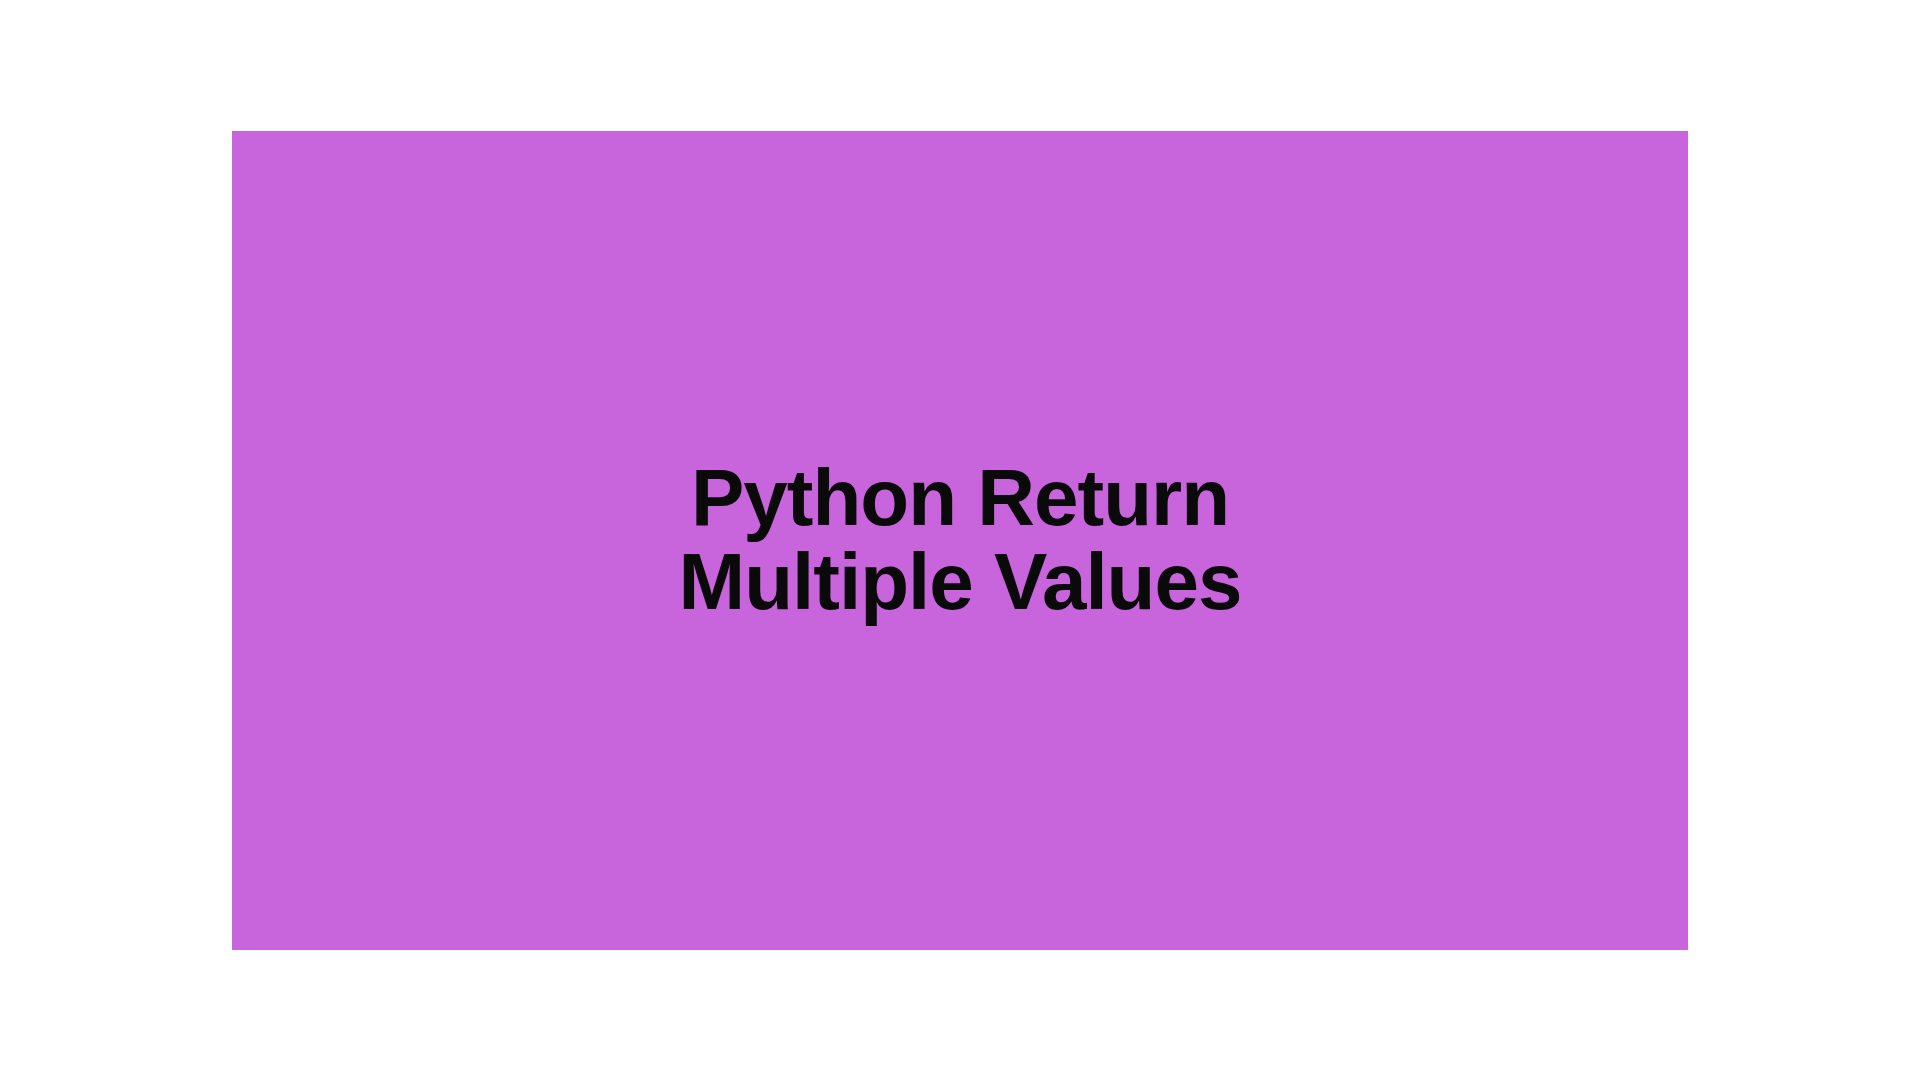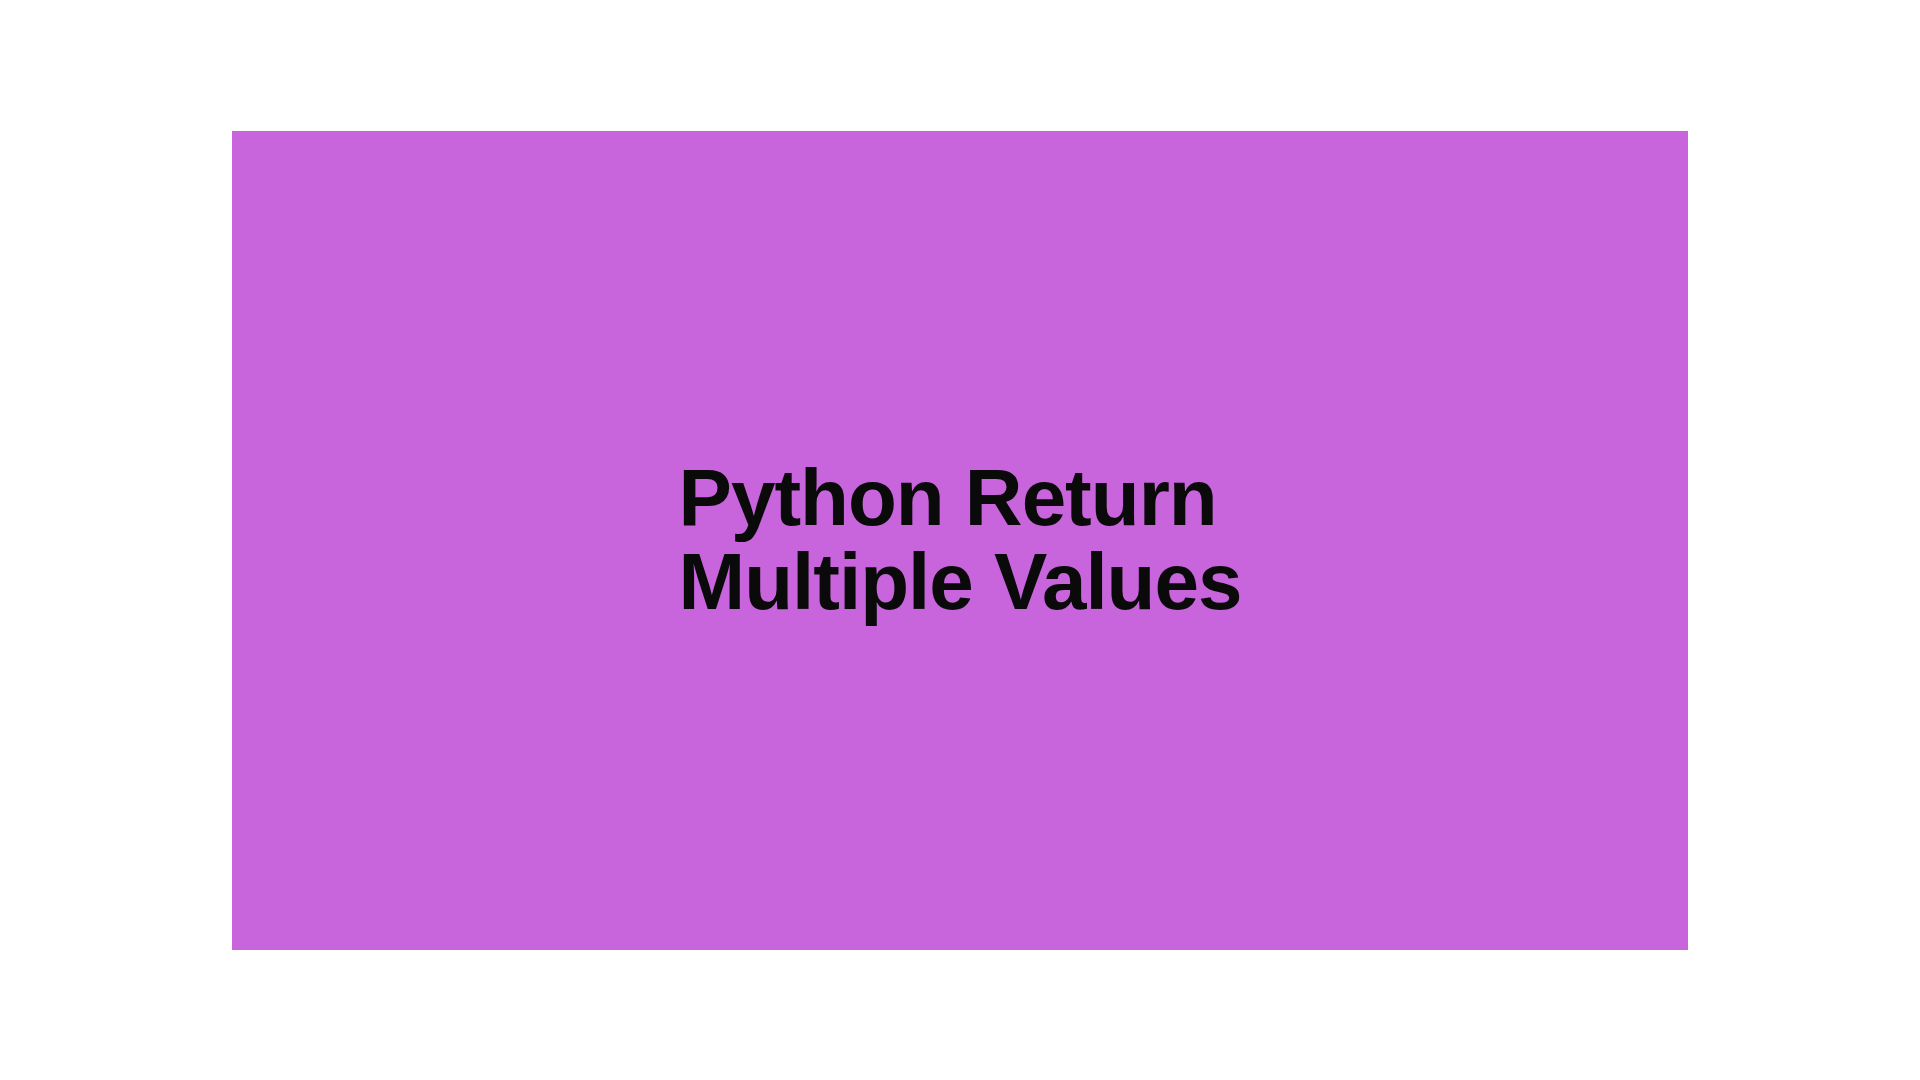--- a/index.html
+++ b/index.html
@@ -22,20 +22,21 @@
       background: #c864dc;
       display: flex;
       align-items: center;
       justify-content: center;
     }
     .title {
       color: #0a0a0a;
       font-size: 80px;
       font-weight: 700;
       line-height: 1.05;
+      text-align: center;
       letter-spacing: -1px;
     }
   </style>
 </head>
 <body>
 
 <div class="card">
   <h1 class="title">
     <span>Python Return</span><br>
     <span>Multiple Values</span><br>

